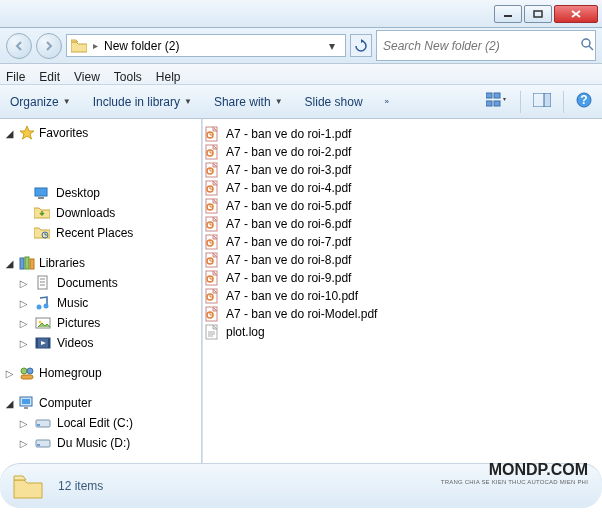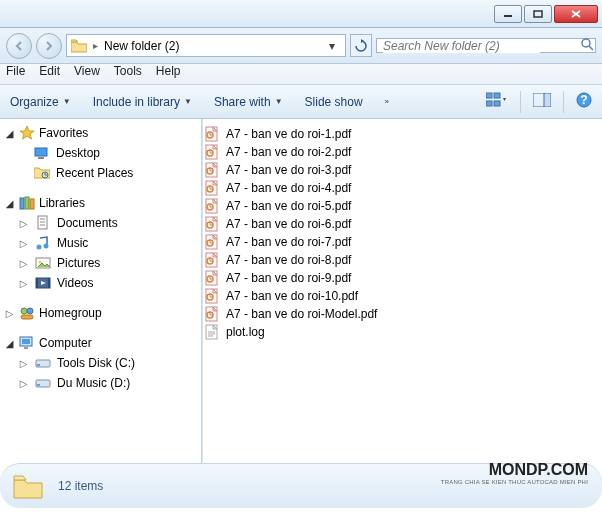--- a/index.html
+++ b/index.html
@@ -11,26 +11,26 @@
 .winbtn.close { width: 44px; background: linear-gradient(#f08080,#d2312d); border-color: #a02a2a; color: #fff; }
 .winbtn svg { display: block; }
 
 
 .addrrow { height: 36px; background: linear-gradient(#eaf3fb,#dceaf6); border-bottom: 1px solid #b8c8d8; display: flex; align-items: center; padding: 0 6px; gap: 4px; }
 .navcircle { width: 26px; height: 26px; border-radius: 50%; background: radial-gradient(circle at 30% 30%, #f0f6fc, #c8dcec); border: 1px solid #99b0c4; display: flex; align-items: center; justify-content: center; }
 .addrbox { flex: 1; height: 23px; background: #fff; border: 1px solid #9fb7cd; display: flex; align-items: center; padding: 0 4px; gap: 6px; }
 .crumb-arrow { color: #666; font-size: 10px; }
 .addrdrop { width: 18px; text-align: center; color: #444; }
 .refresh { width: 22px; height: 23px; border: 1px solid #9fb7cd; background: #eaf3fb; display: flex; align-items: center; justify-content: center; color: #2a5a9a; }
-.searchbox { width: 220px; height: 15px; background: #fff; border: 1px solid #9fb7cd; display: flex; align-items: center; padding: 0 6px; color: #888; font-style: italic; gap: 40px; }
+.searchbox { width: 220px; height: 31px; background: #fff; border: 1px solid #9fb7cd; display: flex; align-items: center; padding: 0 6px; color: #888; font-style: italic; gap: 40px; }
 .searchbox input { border: none; outline: none; flex: 1; font-style: italic; color: #666; }
 .searchbox .sicon { color: #5a7fa6; font-style: normal; }
 
 
-.menubar { height: 21px; background: linear-gradient(#f6f9fc,#eaf1f8); border-bottom: 1px solid #c8d6e4; display: flex; align-items: flex-start; padding: 0 6px; gap: 14px; }
+.menubar { height: 21px; background: linear-gradient(#f6f9fc,#eaf1f8); border-bottom: 1px solid #c8d6e4; display: flex; align-items: flex-end; padding: 0 6px; gap: 14px; }
 .menubar span { color: #222; cursor: default; }
 
 
 .toolbar { height: 34px; background: linear-gradient(#f2f8fd,#dceaf6); border-bottom: 1px solid #b8c8d8; display: flex; align-items: center; padding: 0 10px; gap: 22px; color: #1a3e6e; }
 .toolbar .tbtn { display: flex; align-items: center; gap: 4px; cursor: default; }
 .toolbar .dd { font-size: 8px; color: #444; }
 .toolbar .ricons { margin-left: auto; display: flex; align-items: center; gap: 12px; }
 .toolbar .sep { width: 1px; height: 22px; background: #bcd0e2; }
 
 
@@ -180,28 +180,37 @@
       <div class="navhead">
         <span class="tri open">◢</span>
         <span class="nicon">
           <svg width="16" height="16">
               <path d="M8 1 L10 6 L15 6 L11 9 L12.5 14 L8 11 L3.5 14 L5 9 L1 6 L6 6 Z" fill="#f7c948" stroke="#caa020"></path>
             </svg>
         </span>
         <span>Favorites</span>
       </div>
       <div id="fav-items">
-          <div class="navitem" style="padding-left: 30px;">
+          <div class="navitem" style="padding-left: 30px; margin-top: 40px;">
             <span class="nicon">
               <svg width="16" height="16">
                 <rect x="1" y="3" width="12" height="8" fill="#4a9de8" stroke="#2a6fb8"></rect>
                 <rect x="4" y="12" width="6" height="2" fill="#888"></rect>
               </svg>
             </span>
             <span>Desktop</span>
+          </div>
+          <div class="navitem" style="padding-left: 30px;">
+            <span class="nicon">
+              <svg width="16" height="16">
+                <path d="M0 3 L5 3 L7 5 L16 5 L16 13 L0 13 Z" fill="#f7e199" stroke="#caa93e"></path>
+                <path d="M8 6 L8 10 M6 8 L8 10 L10 8" fill="none" stroke="#5a9830" stroke-width="1.5"></path>
+              </svg>
+            </span>
+            <span>Downloads</span>
           </div>
           <div class="navitem" style="padding-left: 30px;">
             <span class="nicon">
               <svg width="16" height="16">
                 <path d="M0 3 L5 3 L7 5 L16 5 L16 13 L0 13 Z" fill="#f7e199" stroke="#caa93e"></path>
                 <circle cx="11" cy="10" r="3" fill="none" stroke="#3a6fa8"></circle>
                 <path d="M11 8 L11 10 L13 10" stroke="#3a6fa8" fill="none"></path>
               </svg>
             </span>
             <span>Recent Places</span>
@@ -299,21 +308,21 @@
       </div>
       <div id="comp-items">
           <div class="navitem" style="padding-left: 14px;">
             <span class="tri">▷</span>
             <span class="nicon">
               <svg width="16" height="16">
                 <rect x="1" y="5" width="14" height="7" rx="1" fill="#d8e4ee" stroke="#7a94ac"></rect>
                 <rect x="2" y="9" width="3" height="2" fill="#6a9edb"></rect>
               </svg>
             </span>
-            <span>Tools Disk (C:)</span>
+            <span>Local Edit (C:)</span>
           </div>
           <div class="navitem" style="padding-left: 14px;">
             <span class="tri">▷</span>
             <span class="nicon">
               <svg width="16" height="16">
                 <rect x="1" y="5" width="14" height="7" rx="1" fill="#d8e4ee" stroke="#7a94ac"></rect>
                 <rect x="2" y="9" width="3" height="2" fill="#6a9edb"></rect>
               </svg>
             </span>
             <span>Du Music (D:)</span>

